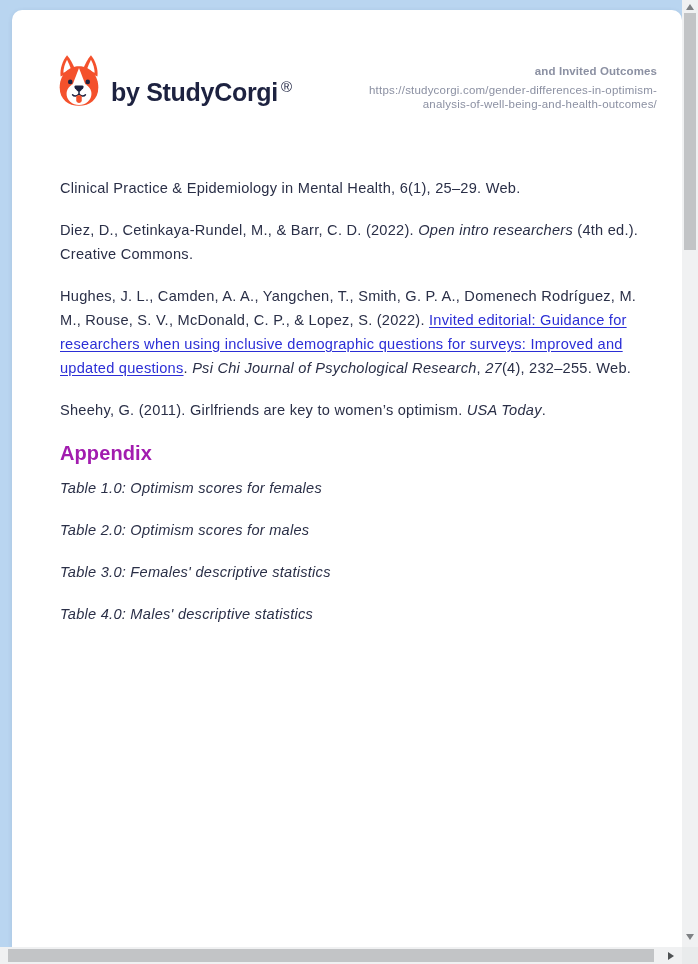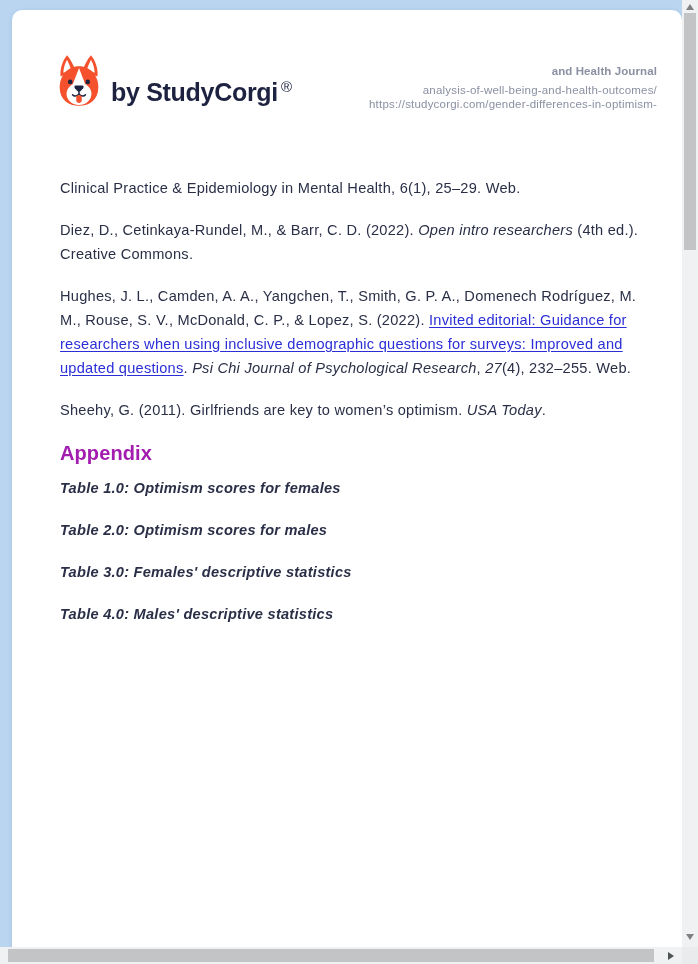--- a/index.html
+++ b/index.html
@@ -99,21 +99,20 @@
     color: #a21caf;
     letter-spacing: 0.1px;
     margin: 0 0 10px 0;
   }
   .caption {
     font-size: 14.6px;
     line-height: 24px;
     letter-spacing: 0.25px;
     color: #2a2f47;
     margin: 0 0 18px 0;
-    font-weight: bold;
   }
 
   
   .vscroll {
     position: absolute;
     right: 0; top: 0;
     width: 16px; height: 947px;
     background: #f0f1f2;
   }
   .vthumb {
@@ -198,25 +197,25 @@
         <path d="M50 80 L50 86 M50 86 C46 92 39 92 36 88 M50 86 C54 92 61 92 64 88" stroke="#1d2240" stroke-width="3.2" stroke-linecap="round" fill="none"></path>
 
         <path d="M44 92 C44 88 56 88 56 92 L56 100 C56 108 44 108 44 100 Z" fill="#f4512c"></path>
       </svg>
       <span class="wordmark">by StudyCorgi</span>
       <span class="reg">®</span>
     </div>
 
     <div class="doc-meta">
       <div class="doc-title">
-        <div>and Health Journal</div>
+        <div>and Invited Outcomes</div>
       </div>
       <div class="doc-url">
+        <div>https://studycorgi.com/gender-differences-in-optimism-</div>
         <div>analysis-of-well-being-and-health-outcomes/</div>
-        <div>https://studycorgi.com/gender-differences-in-optimism-</div>
       </div>
     </div>
 
     <div class="content">
       <p class="ref"><span>Clinical Practice &amp; Epidemiology in Mental Health, 6(1), 25–29. Web.</span></p>
       <p class="ref"><span>Diez, D., Cetinkaya-Rundel, M., &amp; Barr, C. D. (2022). </span><span class="italic">Open intro researchers</span><span> (4th ed.). Creative Commons.</span></p>
       <p class="ref"><span>Hughes, J. L., Camden, A. A., Yangchen, T., Smith, G. P. A., Domenech Rodríguez, M. M., Rouse, S. V., McDonald, C. P., &amp; Lopez, S. (2022). </span><a class="ref-link" href="#">Invited editorial: Guidance for researchers when using inclusive demographic questions for surveys: Improved and updated questions</a><span>. </span><span class="italic">Psi Chi Journal of Psychological Research</span><span>, </span><span class="italic">27</span><span>(4), 232–255. Web.</span></p>
       <p class="ref"><span>Sheehy, G. (2011). Girlfriends are key to women’s optimism. </span><span class="italic">USA Today</span><span>.</span></p>
 
       <h2 class="appendix-heading">Appendix</h2>

